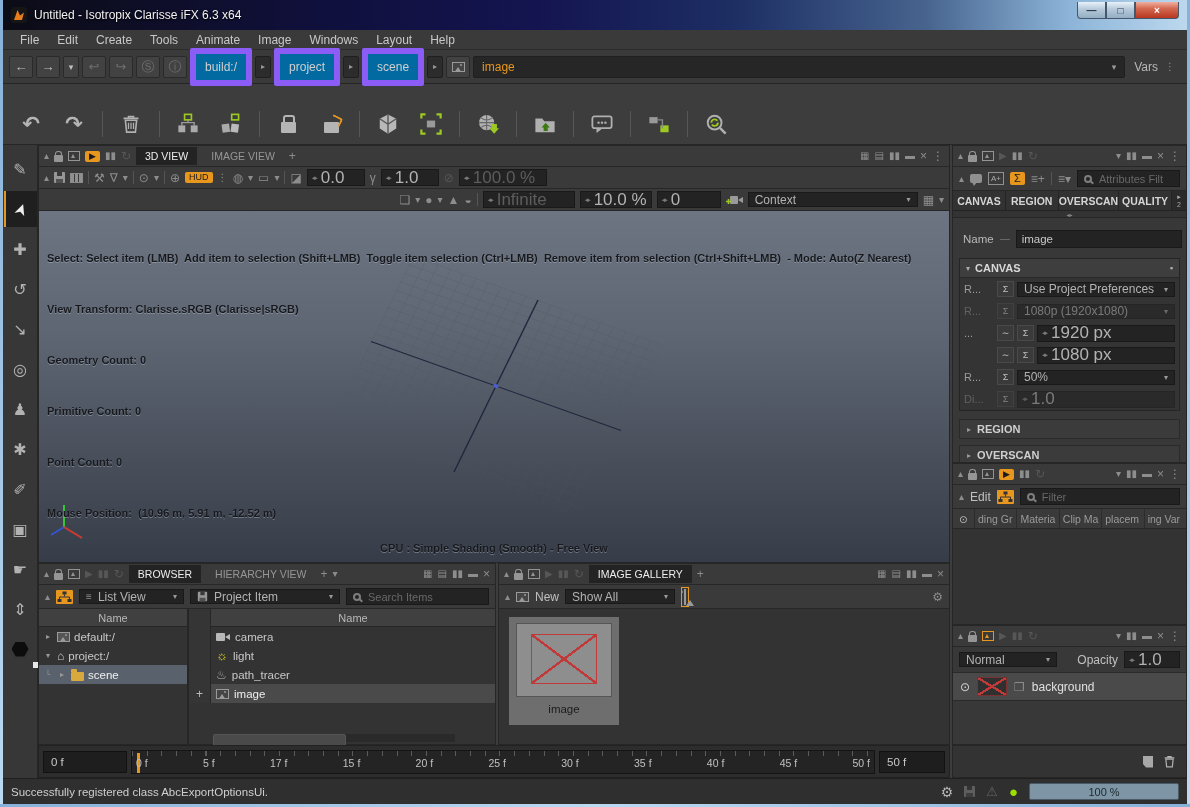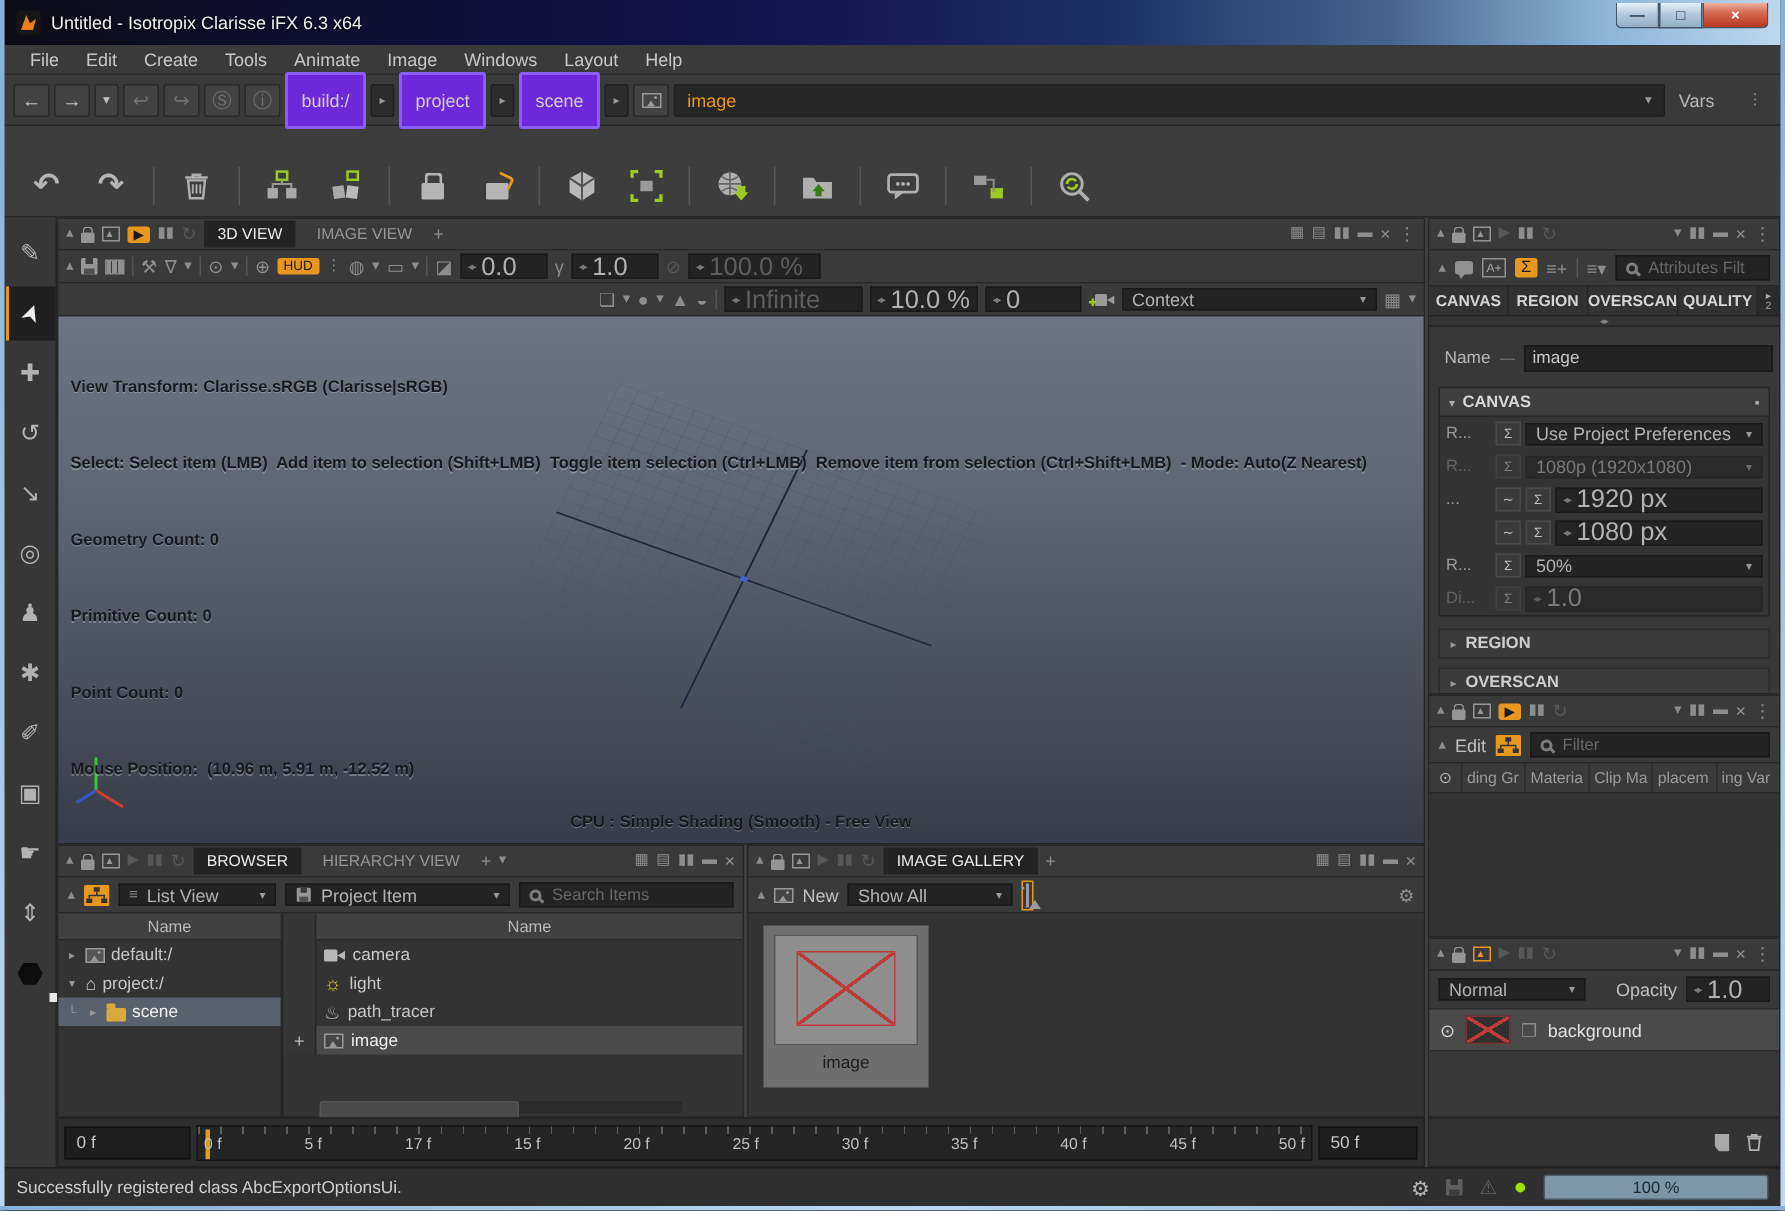--- a/index.html
+++ b/index.html
@@ -29,28 +29,28 @@
  display:flex;align-items:center;padding:0 8px}
 .menuitem{padding:0 9px;color:#c8c8c8;font-size:12px}
 
 
 .crumbbar{position:absolute;left:0;right:0;top:50px;height:34px;background:#3a3a3a;border-bottom:1px solid #262626;
  display:flex;align-items:center;padding:0 6px;gap:3px}
 .cbtn{height:22px;min-width:24px;display:flex;align-items:center;justify-content:center;background:#424242;
  border:1px solid #2a2a2a;border-radius:2px;color:#c0c0c0;font-size:13px;padding:0 4px}
 .cbtn.sm{min-width:16px;font-size:9px}
 .cbtn.dim{color:#6f6f6f}
-.crumbseg{height:38px;display:flex;align-items:center;background:#6d28d9;border:2px solid #8b5cf6;
+.crumbseg{height:38px;display:flex;align-items:center;background:#0369a1;border:6px solid #8b5cf6;
  border-radius:2px;padding:0 9px;color:#cfcfcf}
 .crumbsep{height:22px;width:16px;display:flex;align-items:center;justify-content:center;background:#2c2c2c;
  border:1px solid #1f1f1f;border-radius:2px;color:#999;font-size:8px}
 .crumb-current{flex:1;height:22px;display:flex;align-items:center;gap:6px;background:#262626;border:1px solid #1f1f1f;
  border-radius:2px;padding:0 8px;color:#e8971e}
 .crumb-current .caret{margin-left:auto;color:#999;font-size:9px}
-.vars{display:flex;align-items:center;gap:22px;color:#b8b8b8;padding:0 6px}
+.vars{display:flex;align-items:center;gap:7px;color:#b8b8b8;padding:0 6px}
 
 
 .ribbon{position:absolute;left:0;right:0;top:84px;height:19px;background:#343434;border-bottom:1px solid #262626;
  display:flex;align-items:stretch;padding-left:2px}
 .rtab{padding:2px 12px;font-size:11px;font-weight:bold;color:#8f8f8f;display:flex;align-items:center}
 .rtab.on{background:#232323;color:#e8e8e8}
 
 
 .toolbar{position:absolute;left:0;right:0;top:103px;height:42px;background:#3d3d3d;border-bottom:1px solid #262626;
  display:flex;align-items:center;padding:0 10px;gap:7px}
@@ -496,22 +496,22 @@
           <line x1="0" y1="-10" x2="0" y2="10" stroke="#20263c" stroke-width="0.1"></line>
           <circle cx="0" cy="0" r="0.2" fill="#4a5fd0"></circle>
         </g>
         <g stroke-width="2">
           <line x1="25" y1="316" x2="25" y2="294" stroke="#35c435"></line>
           <line x1="25" y1="316" x2="43" y2="327" stroke="#d03a30"></line>
           <line x1="25" y1="316" x2="12" y2="324" stroke="#3555d0"></line>
         </g>
       </svg>
       <div class="hud">
+        <div>Select: Select item (LMB)  Add item to selection (Shift+LMB)  Toggle item selection (Ctrl+LMB)  Remove item from selection (Ctrl+Shift+LMB)  - Mode: Auto(Z Nearest)</div>
         <div>View Transform: Clarisse.sRGB (Clarisse|sRGB)</div>
-        <div>Select: Select item (LMB)  Add item to selection (Shift+LMB)  Toggle item selection (Ctrl+LMB)  Remove item from selection (Ctrl+Shift+LMB)  - Mode: Auto(Z Nearest)</div>
         <div>Geometry Count: 0</div>
         <div>Primitive Count: 0</div>
         <div>Point Count: 0</div>
         <div>Mouse Position:  (10.96 m, 5.91 m, -12.52 m)</div>
       </div>
       <div class="vp-footer">CPU : Simple Shading (Smooth) - Free View</div>
     </div>
   </div>
 
   <div class="browser">

